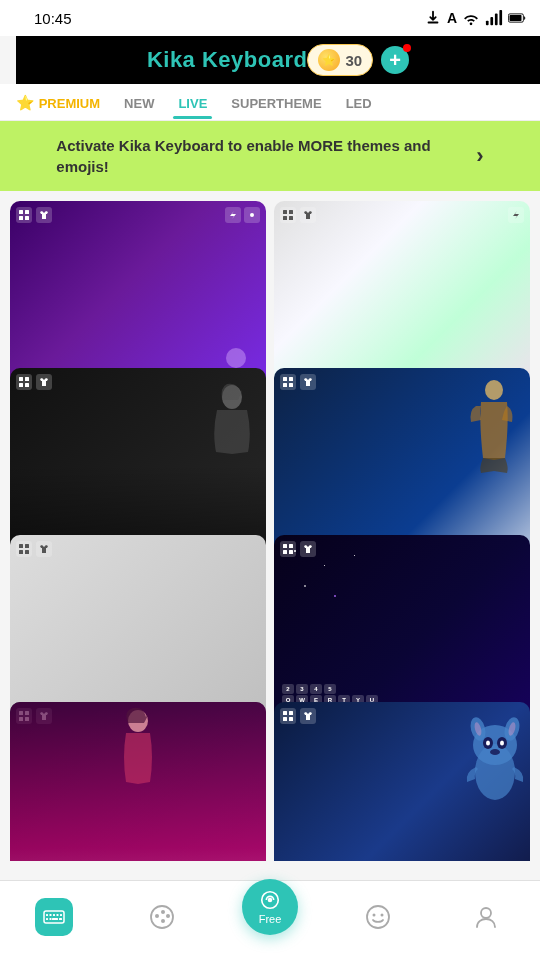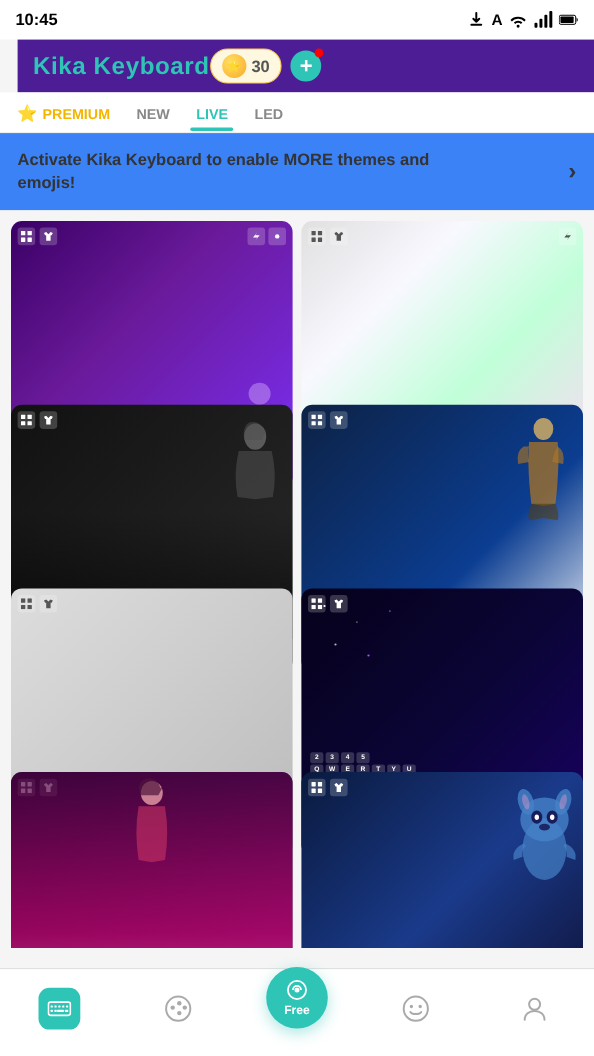--- a/index.html
+++ b/index.html
@@ -16,37 +16,38 @@
     .status-bar {
       height: 36px;
       background: #fff;
       display: flex;
       align-items: center;
       justify-content: space-between;
       padding: 0 14px;
     }
     .status-time {
       font-size: 15px;
-      font-weight: 700;
+      font-weight: 400;
       color: #000;
+      margin-left: 20px;
     }
     .status-icons {
       display: flex;
       align-items: center;
       gap: 5px;
     }
     .status-icons svg { width: 18px; height: 18px; }
 
     
     .header {
-      background: #4c1d95;
+      background: #000000;
       padding: 8px 14px 8px 14px;
       display: flex;
       align-items: center;
-      justify-content: flex-start;
+      justify-content: center;
       margin-left: 16px;
     }
     .logo {
       font-size: 22px;
       font-weight: 700;
       color: #2ec4b6;
       letter-spacing: 0.5px;
     }
     .header-right {
       display: flex;
@@ -140,25 +141,25 @@
       height: 2.5px;
       background: #2ec4b6;
       border-radius: 2px;
     }
     .star-icon {
       font-size: 15px;
     }
 
     
     .banner {
-      background: #3b82f6;
+      background: #bef264;
       padding: 14px 16px;
       display: flex;
       align-items: center;
-      justify-content: space-between;
+      justify-content: center;
       margin: 0;
     }
     .banner-text {
       font-size: 15px;
       font-weight: 600;
       color: #333;
       max-width: 420px;
       line-height: 1.4;
     }
     .banner-arrow {
@@ -305,21 +306,21 @@
       width: 56px; height: 56px;
       display: flex;
       flex-direction: column;
       align-items: center;
       justify-content: center;
       margin-top: -20px;
       box-shadow: 0 4px 14px rgba(46,196,182,0.4);
     }
     .free-btn-label {
       font-size: 11px;
-      font-weight: 700;
+      font-weight: 400;
       color: #fff;
       margin-top: 2px;
     }
 
     .keyboard-icon-teal {
       background: #2ec4b6;
       border-radius: 10px;
       width: 38px; height: 38px;
       display: flex;
       align-items: center;
@@ -380,20 +381,23 @@
 <div class="nav-tabs">
   <div class="nav-tab premium">
     <span class="star-icon">⭐</span>
     <span>PREMIUM</span>
   </div>
   <div class="nav-tab">
     <span>NEW</span>
   </div>
   <div class="nav-tab active">
     <span>LIVE</span>
+  </div>
+  <div class="nav-tab">
+    <span>SUPERTHEME</span>
   </div>
   <div class="nav-tab">
     <span>LED</span>
   </div>
 </div>
 
 <div class="banner">
   <span class="banner-text">Activate Kika Keyboard to enable MORE themes and emojis!</span>
   <span class="banner-arrow">›</span>
 </div>

